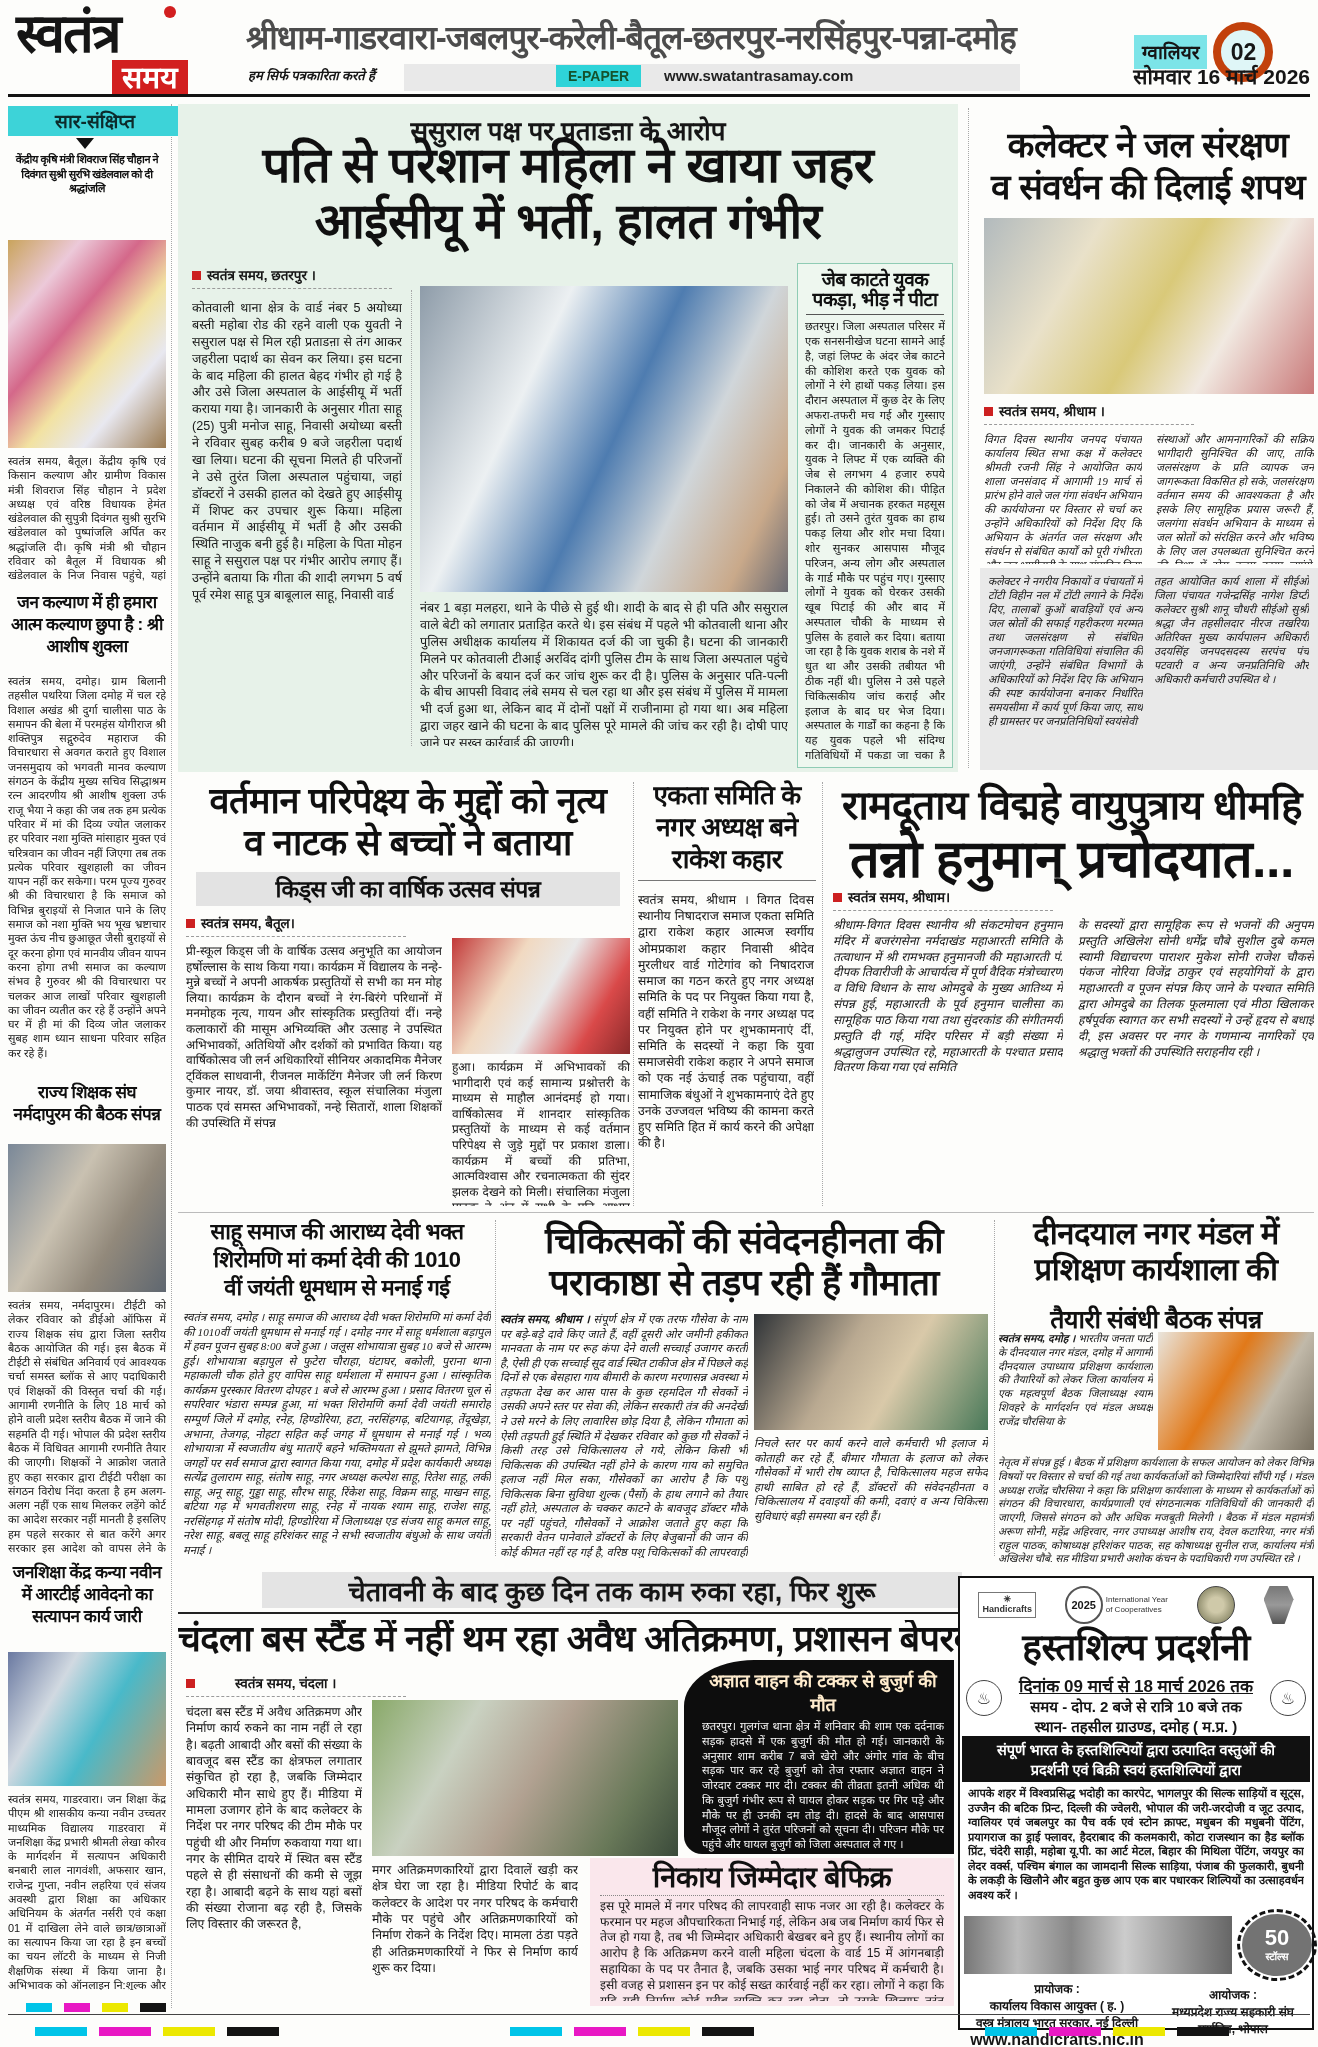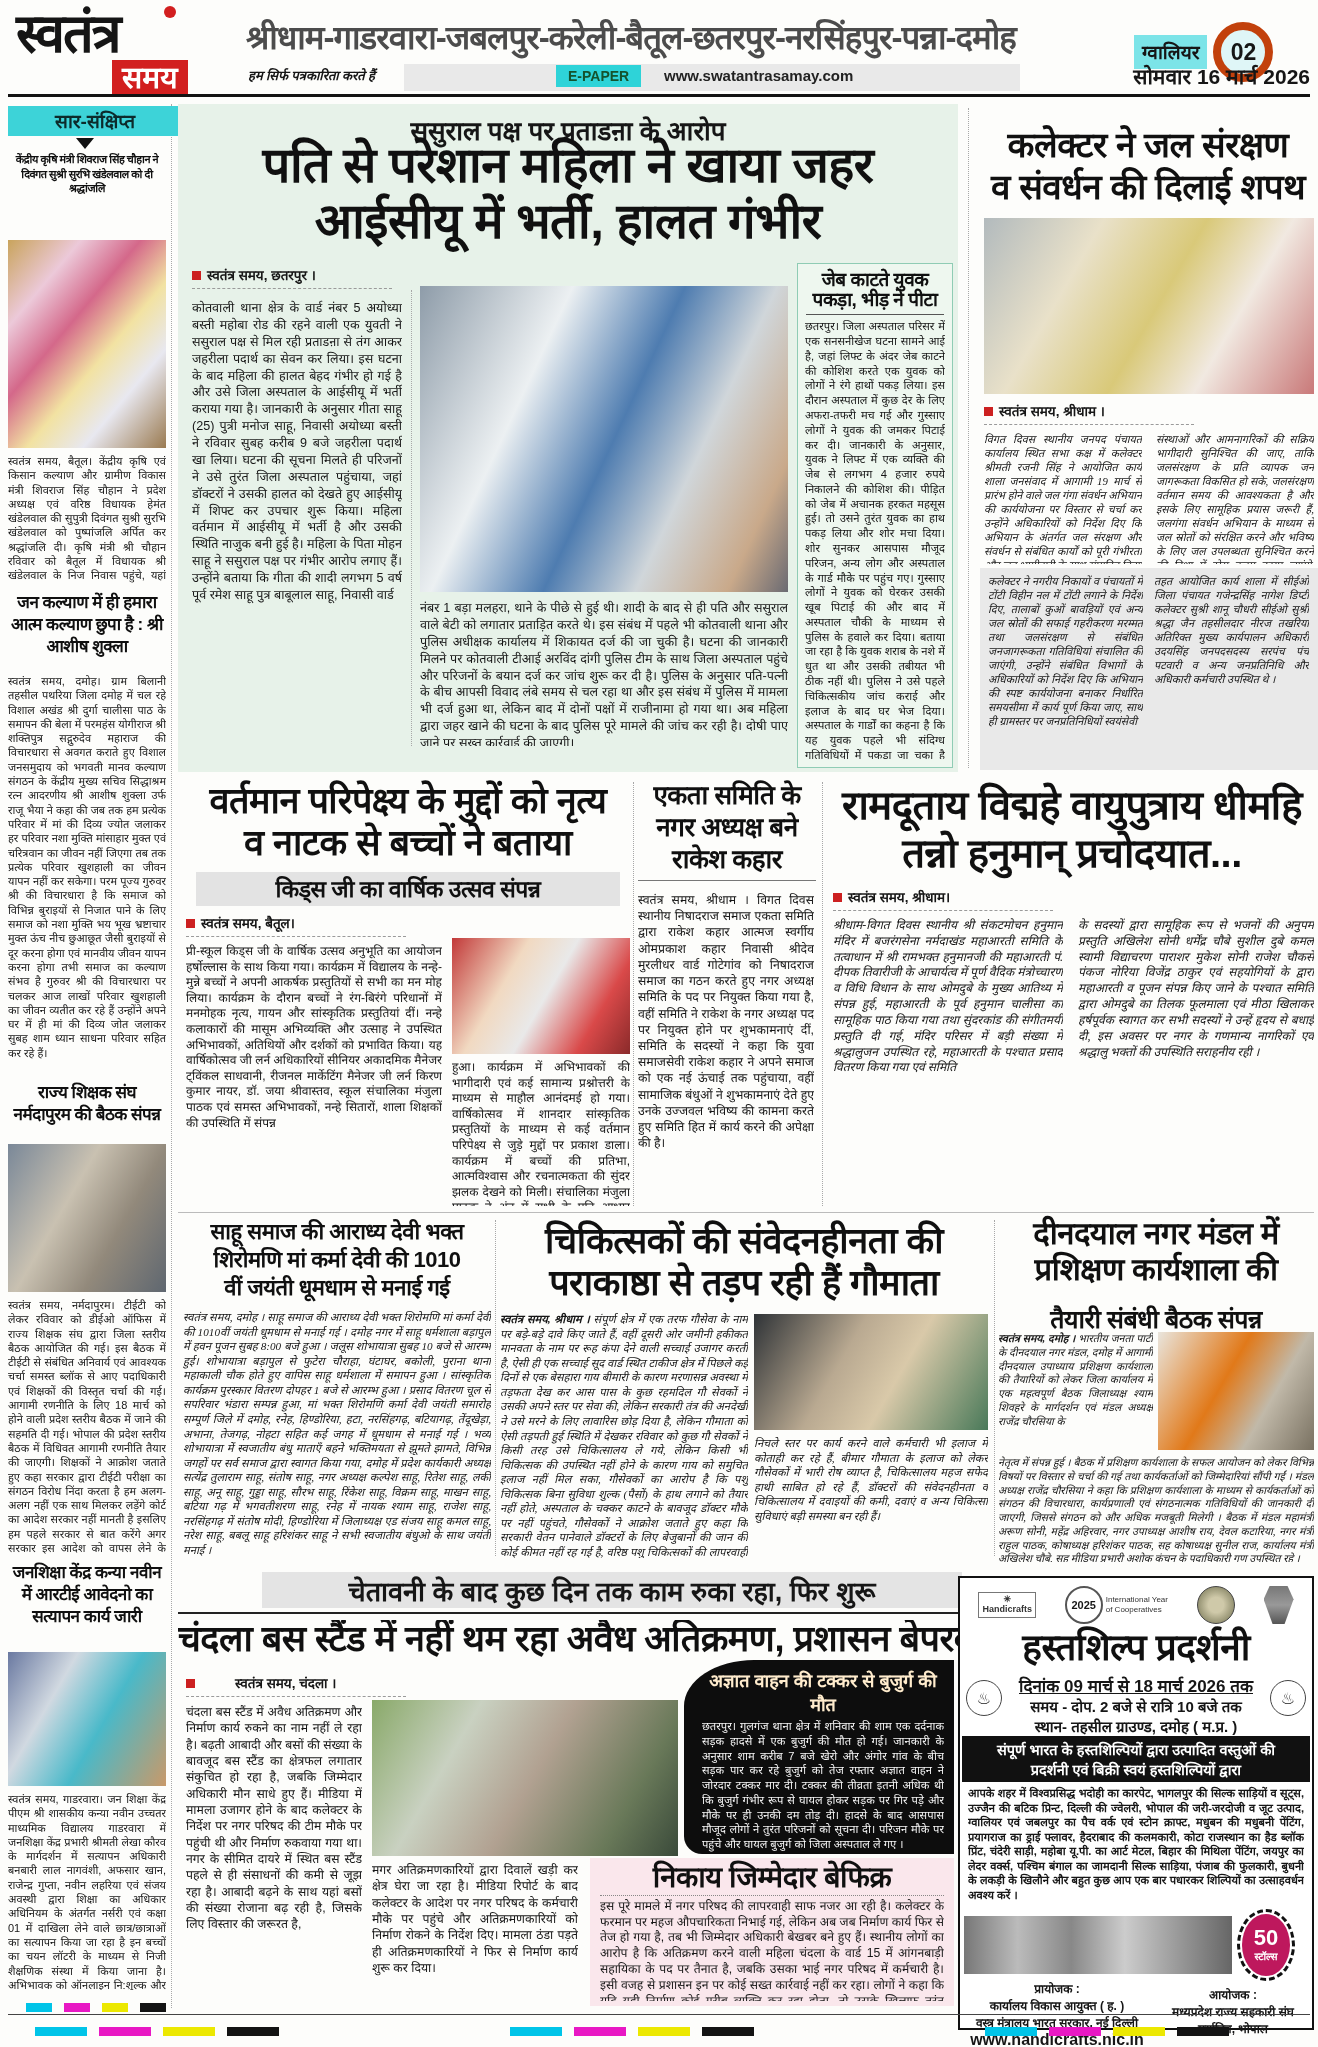--- a/index.html
+++ b/index.html
@@ -127,21 +127,21 @@
   <div class="abs j ov" style="left:452px;top:1060px;width:178px;height:146px;font-size:12px;line-height:1.3;">हुआ। कार्यक्रम में अभिभावकों की भागीदारी एवं कई सामान्य प्रश्नोत्तरी के माध्यम से माहौल आनंदमई हो गया। वार्षिकोत्सव में शानदार सांस्कृतिक प्रस्तुतियों के माध्यम से कई वर्तमान परिपेक्ष्य से जुड़े मुद्दों पर प्रकाश डाला। कार्यक्रम में बच्चों की प्रतिभा, आत्मविश्वास और रचनात्मकता की सुंदर झलक देखने को मिली। संचालिका मंजुला पाठक ने अंत में सभी के प्रति आभार व्यक्त किया।</div>
 
   <div class="abs vrule" style="left:633px;top:782px;height:424px;"></div>
   <div class="abs c hd" style="left:638px;top:782px;width:178px;font-size:26px;">एकता समिति के</div>
   <div class="abs c hd" style="left:638px;top:814px;width:178px;font-size:26px;">नगर अध्यक्ष बने</div>
   <div class="abs c hd" style="left:638px;top:846px;width:178px;font-size:26px;border-bottom:1px solid #777;padding-bottom:6px;">राकेश कहार</div>
   <div class="abs j ov" style="left:638px;top:892px;width:176px;height:314px;font-size:12.3px;line-height:1.32;">स्वतंत्र समय, श्रीधाम । विगत दिवस स्थानीय निषादराज समाज एकता समिति द्वारा राकेश कहार आत्मज स्वर्गीय ओमप्रकाश कहार निवासी श्रीदेव मुरलीधर वार्ड गोटेगांव को निषादराज समाज का गठन करते हुए नगर अध्यक्ष समिति के पद पर नियुक्त किया गया है, वहीं समिति ने राकेश के नगर अध्यक्ष पद पर नियुक्त होने पर शुभकामनाएं दीं, समिति के सदस्यों ने कहा कि युवा समाजसेवी राकेश कहार ने अपने समाज को एक नई ऊंचाई तक पहुंचाया, वहीं सामाजिक बंधुओं ने शुभकामनाएं देते हुए उनके उज्जवल भविष्य की कामना करते हुए समिति हित में कार्य करने की अपेक्षा की है।</div>
 
   <div class="abs vrule" style="left:822px;top:782px;height:424px;"></div>
   <div class="abs c hd" style="left:828px;top:784px;width:488px;font-size:40px;">रामदूताय विद्महे वायुपुत्राय धीमहि</div>
-  <div class="abs c hd" style="left:828px;top:832px;width:488px;font-size:40px;">तन्नो हनुमान् प्रचोदयात...</div>
+  <div class="abs c hd" style="left:828px;top:832px;width:488px;font-size:52px;">तन्नो हनुमान् प्रचोदयात...</div>
   <div class="abs byline" style="left:833px;top:888px;width:220px;">
     <span class="red-sq"></span>
     <span>स्वतंत्र समय, श्रीधाम।</span>
   </div>
   <div class="abs j ov ser" style="left:833px;top:918px;width:230px;height:286px;font-size:12px;line-height:1.32;">श्रीधाम-विगत दिवस स्थानीय श्री संकटमोचन हनुमान मंदिर में बजरंगसेना नर्मदाखंड महाआरती समिति के तत्वाधान में श्री रामभक्त हनुमानजी की महाआरती पं. दीपक तिवारीजी के आचार्यत्व में पूर्ण वैदिक मंत्रोच्चारण व विधि विधान के साथ ओमदुबे के मुख्य आतिथ्य में संपन्न हुई, महाआरती के पूर्व हनुमान चालीसा का सामूहिक पाठ किया गया तथा सुंदरकांड की संगीतमयी प्रस्तुति दी गई, मंदिर परिसर में बड़ी संख्या में श्रद्धालुजन उपस्थित रहे, महाआरती के पश्चात प्रसाद वितरण किया गया एवं समिति</div>
   <div class="abs j ov ser" style="left:1078px;top:918px;width:236px;height:286px;font-size:12px;line-height:1.32;">के सदस्यों द्वारा सामूहिक रूप से भजनों की अनुपम प्रस्तुति अखिलेश सोनी धर्मेंद्र चौबे सुशील दुबे कमल स्वामी विद्याचरण पाराशर मुकेश सोनी राजेश चौकसे पंकज नोरिया विजेंद्र ठाकुर एवं सहयोगियों के द्वारा महाआरती व पूजन संपन्न किए जाने के पश्चात समिति द्वारा ओमदुबे का तिलक फूलमाला एवं मीठा खिलाकर हर्षपूर्वक स्वागत कर सभी सदस्यों ने उन्हें हृदय से बधाई दी, इस अवसर पर नगर के गणमान्य नागरिकों एवं श्रद्धालु भक्तों की उपस्थिति सराहनीय रही ।</div>
 
   <div class="abs" style="left:178px;top:1212px;width:1136px;height:1px;background:#bbb;"></div>
   <div class="abs c hd" style="left:183px;top:1220px;width:308px;font-size:22px;">साहू समाज की आराध्य देवी भक्त</div>
   <div class="abs c hd" style="left:183px;top:1248px;width:308px;font-size:22px;">शिरोमणि मां कर्मा देवी की 1010</div>
@@ -207,21 +207,21 @@
     <div class="abs c" style="left:0;top:118px;width:352px;font-size:15px;font-weight:800;">समय - दोप. 2 बजे से रात्रि 10 बजे तक</div>
     <div class="abs c" style="left:0;top:138px;width:352px;font-size:15px;font-weight:800;">स्थान- तहसील ग्राउण्ड, दमोह ( म.प्र. )</div>
     <span class="abs" style="left:6px;top:102px;width:34px;height:34px;border:1px solid #444;border-radius:50%;display:flex;align-items:center;justify-content:center;font-size:16px;">♨</span>
     <span class="abs" style="right:6px;top:102px;width:34px;height:34px;border:1px solid #444;border-radius:50%;display:flex;align-items:center;justify-content:center;font-size:16px;">♨</span>
     <div class="abs c" style="left:2px;top:158px;width:348px;height:46px;background:#111;color:#fff;display:flex;flex-direction:column;justify-content:center;">
       <span style="font-size:14.5px;font-weight:700;">संपूर्ण भारत के हस्तशिल्पियों द्वारा उत्पादित वस्तुओं की</span>
       <span style="font-size:14.5px;font-weight:700;">प्रदर्शनी एवं बिक्री स्वयं हस्तशिल्पियों द्वारा</span>
     </div>
     <div class="abs j ov" style="left:8px;top:208px;width:336px;height:126px;font-size:11.2px;font-weight:600;line-height:1.3;">आपके शहर में विश्वप्रसिद्ध भदोही का कारपेट, भागलपुर की सिल्क साड़ियों व सूट्स, उज्जैन की बटिक प्रिन्ट, दिल्ली की ज्वेलरी, भोपाल की जरी-जरदोजी व जूट उत्पाद, ग्वालियर एवं जबलपुर का पैच वर्क एवं स्टोन क्राफ्ट, मधुबन की मधुबनी पेंटिंग, प्रयागराज का ड्राई फ्लावर, हैदराबाद की कलमकारी, कोटा राजस्थान का हैड ब्लॉक प्रिंट, चंदेरी साड़ी, महोबा यू.पी. का आर्ट मेटल, बिहार की मिथिला पेंटिंग, जयपुर का लेदर वर्क्स, पश्चिम बंगाल का जामदानी सिल्क साड़िया, पंजाब की फुलकारी, बुधनी के लकड़ी के खिलौने और बहुत कुछ आप एक बार पधारकर शिल्पियों का उत्साहवर्धन अवश्य करें ।</div>
     <div class="abs photo ph-adstrip" style="left:4px;top:338px;width:268px;height:58px;"></div>
-    <div class="abs" style="left:282px;top:336px;width:48px;height:62px;border-radius:50%;background:#be185d;color:#fff;outline:3px dashed #111;outline-offset:2px;display:flex;flex-direction:column;align-items:center;justify-content:center;">
+    <div class="abs" style="left:282px;top:336px;width:70px;height:62px;border-radius:50%;background:#737373;color:#fff;outline:3px dashed #111;outline-offset:2px;display:flex;flex-direction:column;align-items:center;justify-content:center;">
       <span style="font-size:22px;font-weight:900;line-height:1;">50</span>
       <span style="font-size:10px;font-weight:700;">स्टॉल्स</span>
     </div>
     <div class="abs c" style="left:2px;top:402px;width:190px;">
       <div style="font-size:12px;font-weight:800;">प्रायोजक :</div>
       <div style="font-size:12px;font-weight:700;">कार्यालय विकास आयुक्त ( ह. )</div>
       <div style="font-size:12px;font-weight:700;">वस्त्र मंत्रालय भारत सरकार, नई दिल्ली</div>
       <div style="font-size:16px;font-weight:900;">www.handicrafts.nic.in</div>
     </div>
     <div class="abs c" style="left:196px;top:408px;width:154px;">

